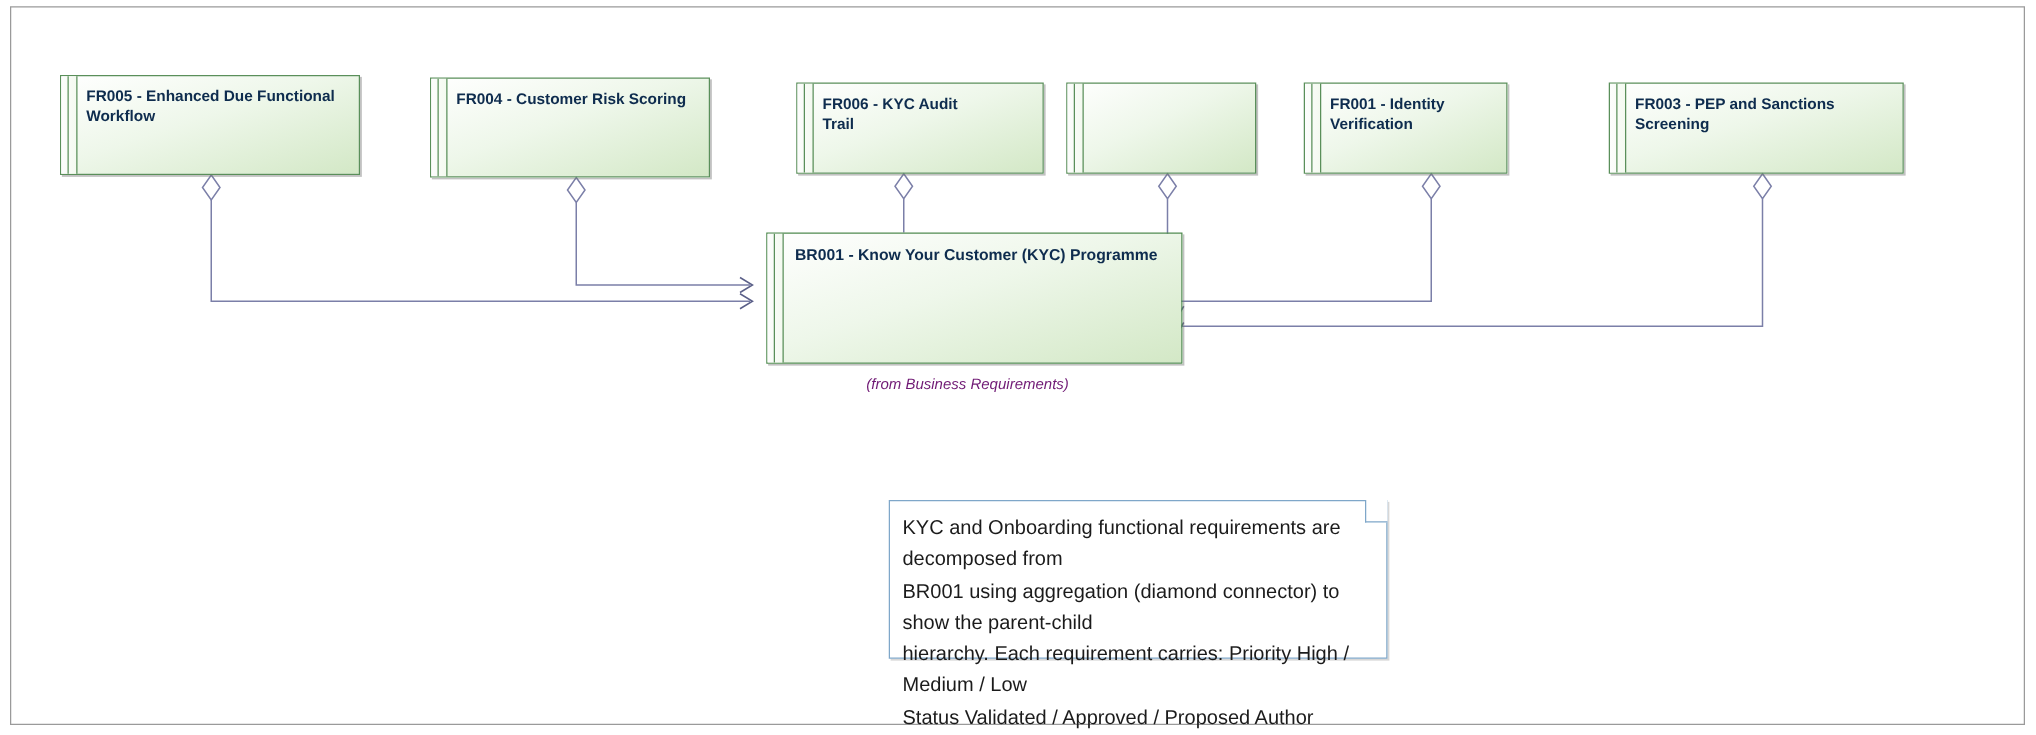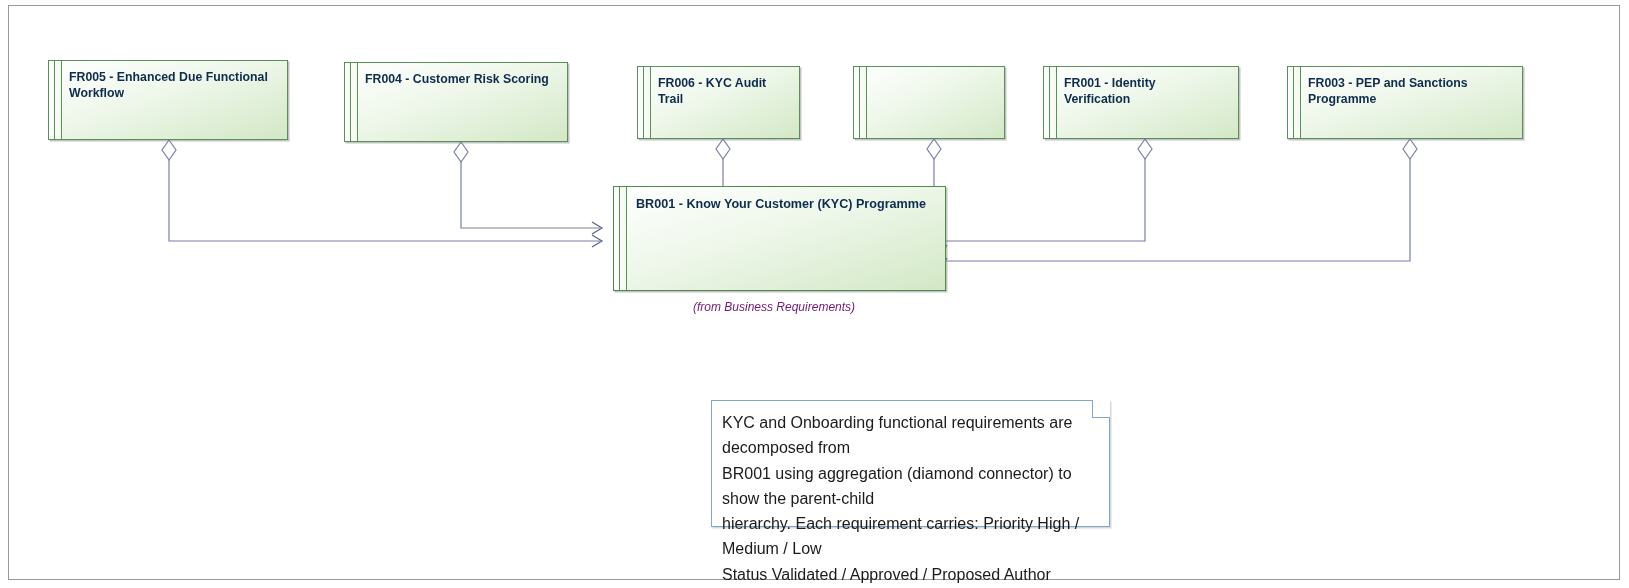--- a/index.html
+++ b/index.html
@@ -215,40 +215,40 @@
     <div class="spine"></div>
     <div class="label">FR005 - Enhanced Due Functional
 Workflow</div>
   </div>
 
   <div class="node" style="left:344px; top:62px; width:224px; height:80px;padding-left:32px;">
     <div class="spine"></div>
     <div class="label">FR004 - Customer Risk Scoring</div>
   </div>
 
-  <div class="node" style="left:637px; top:66px; width:163px; height:73px;">
+  <div class="node" style="left:637px; top:66px; width:198px; height:73px;">
     <div class="spine"></div>
     <div class="label">FR006 - KYC Audit
 Trail</div>
   </div>
 
   <div class="node" style="left:853px; top:66px; width:152px; height:73px;">
     <div class="spine"></div>
   </div>
 
-  <div class="node" style="left:1043px; top:66px; width:196px; height:73px;">
+  <div class="node" style="left:1043px; top:66px; width:163px; height:73px;">
     <div class="spine"></div>
     <div class="label">FR001 - Identity
 Verification</div>
   </div>
 
   <div class="node" style="left:1287px; top:66px; width:236px; height:73px;">
     <div class="spine"></div>
     <div class="label">FR003 - PEP and Sanctions
-Programme</div>
+Screening</div>
   </div>
 
   <div class="note" style="left:711px; top:400px; width:399px; height:127px;">
     <div class="fold"></div>
     <div class="note-text">KYC and Onboarding functional requirements are decomposed from
 BR001 using aggregation (diamond connector) to show the parent-child
 hierarchy. Each requirement carries:  Priority   High / Medium / Low
   Status    Validated / Approved / Proposed   Author    Requirements
 Team Double-click any element to see its full property sheet.</div>
   </div>

